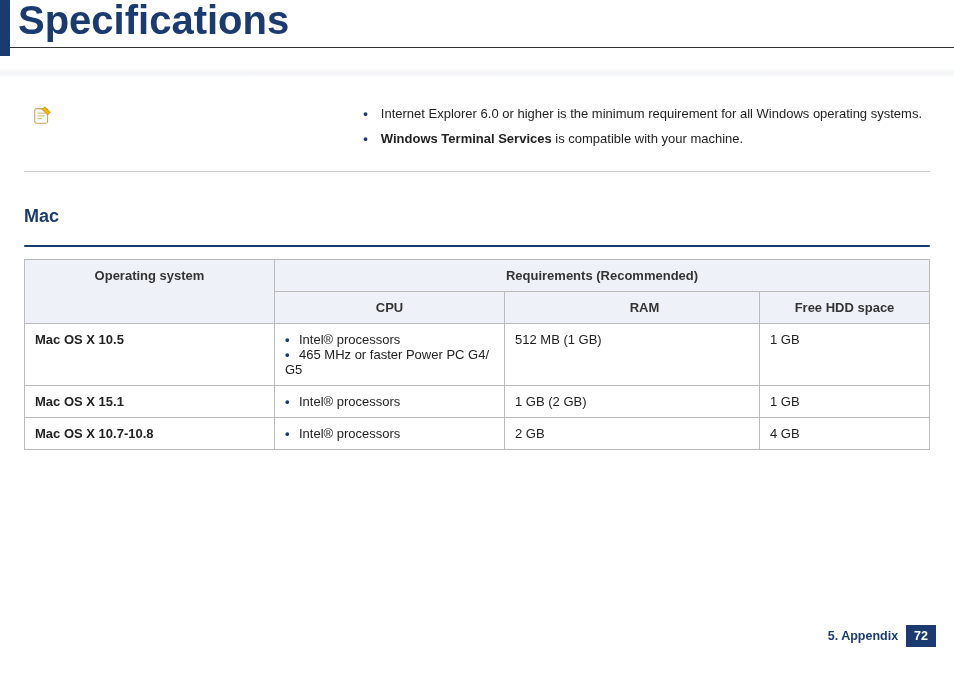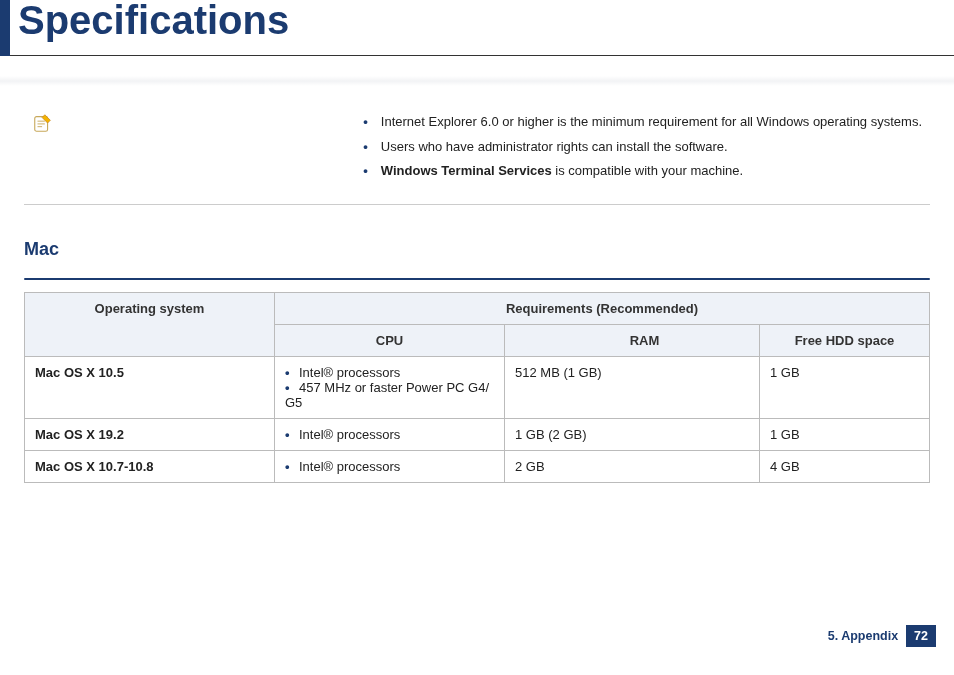--- a/index.html
+++ b/index.html
@@ -9,21 +9,21 @@
     background: #fff;
     font-family: "Segoe UI", Arial, sans-serif;
     color: #222;
     position: relative;
   }
   .header-bar {
     display: flex;
     align-items: flex-start;
     border-bottom: 1px solid #333;
     padding: 0;
-    height: 56px;
+    height: 48px;
   }
   .header-accent {
     width: 10px;
     height: 56px;
     background: #1b3b70;
     flex-shrink: 0;
   }
   .page-title {
     font-size: 40px;
     font-weight: 800;
@@ -149,23 +149,20 @@
         <rect x="3" y="5" width="14" height="16" rx="2" fill="#fff" stroke="#c7a85a" stroke-width="1.2"></rect>
         <path d="M6 10 h8 M6 13 h8 M6 16 h5" stroke="#c7a85a" stroke-width="1"></path>
         <path d="M14 3 L20 9 L17 12 L11 6 Z" fill="#f4b400" stroke="#c7861f" stroke-width="0.8"></path>
       </svg>
     </span>
     <ul class="note-list">
       <li>
         <span>Internet Explorer 6.0 or higher is the minimum requirement for all Windows operating systems.</span>
       </li>
       <li>
-        <span>Users who have administrator rights can install the software.</span>
-      </li>
-      <li>
         <span class="strong">Windows Terminal Services</span><span> is compatible with your machine.</span>
       </li>
     </ul>
   </div>
 
   <h2 class="section-heading">Mac</h2>
   <div class="section-rule"></div>
 
   <table class="spec">
     <thead>
@@ -178,28 +175,28 @@
         <th class="ram-col">RAM</th>
         <th class="hdd-col">Free HDD space</th>
       </tr>
     </thead>
     <tbody>
       <tr>
         <td class="os-col">Mac OS X 10.5</td>
         <td>
           <ul class="cell-list">
             <li>Intel® processors</li>
-            <li>457 MHz or faster Power PC G4/ G5</li>
+            <li>465 MHz or faster Power PC G4/ G5</li>
           </ul>
         </td>
         <td>512 MB (1 GB)</td>
         <td>1 GB</td>
       </tr>
       <tr>
-        <td class="os-col">Mac OS X 19.2</td>
+        <td class="os-col">Mac OS X 15.1</td>
         <td>
           <ul class="cell-list">
             <li>Intel® processors</li>
           </ul>
         </td>
         <td>1 GB (2 GB)</td>
         <td>1 GB</td>
       </tr>
       <tr>
         <td class="os-col">Mac OS X 10.7-10.8</td>

